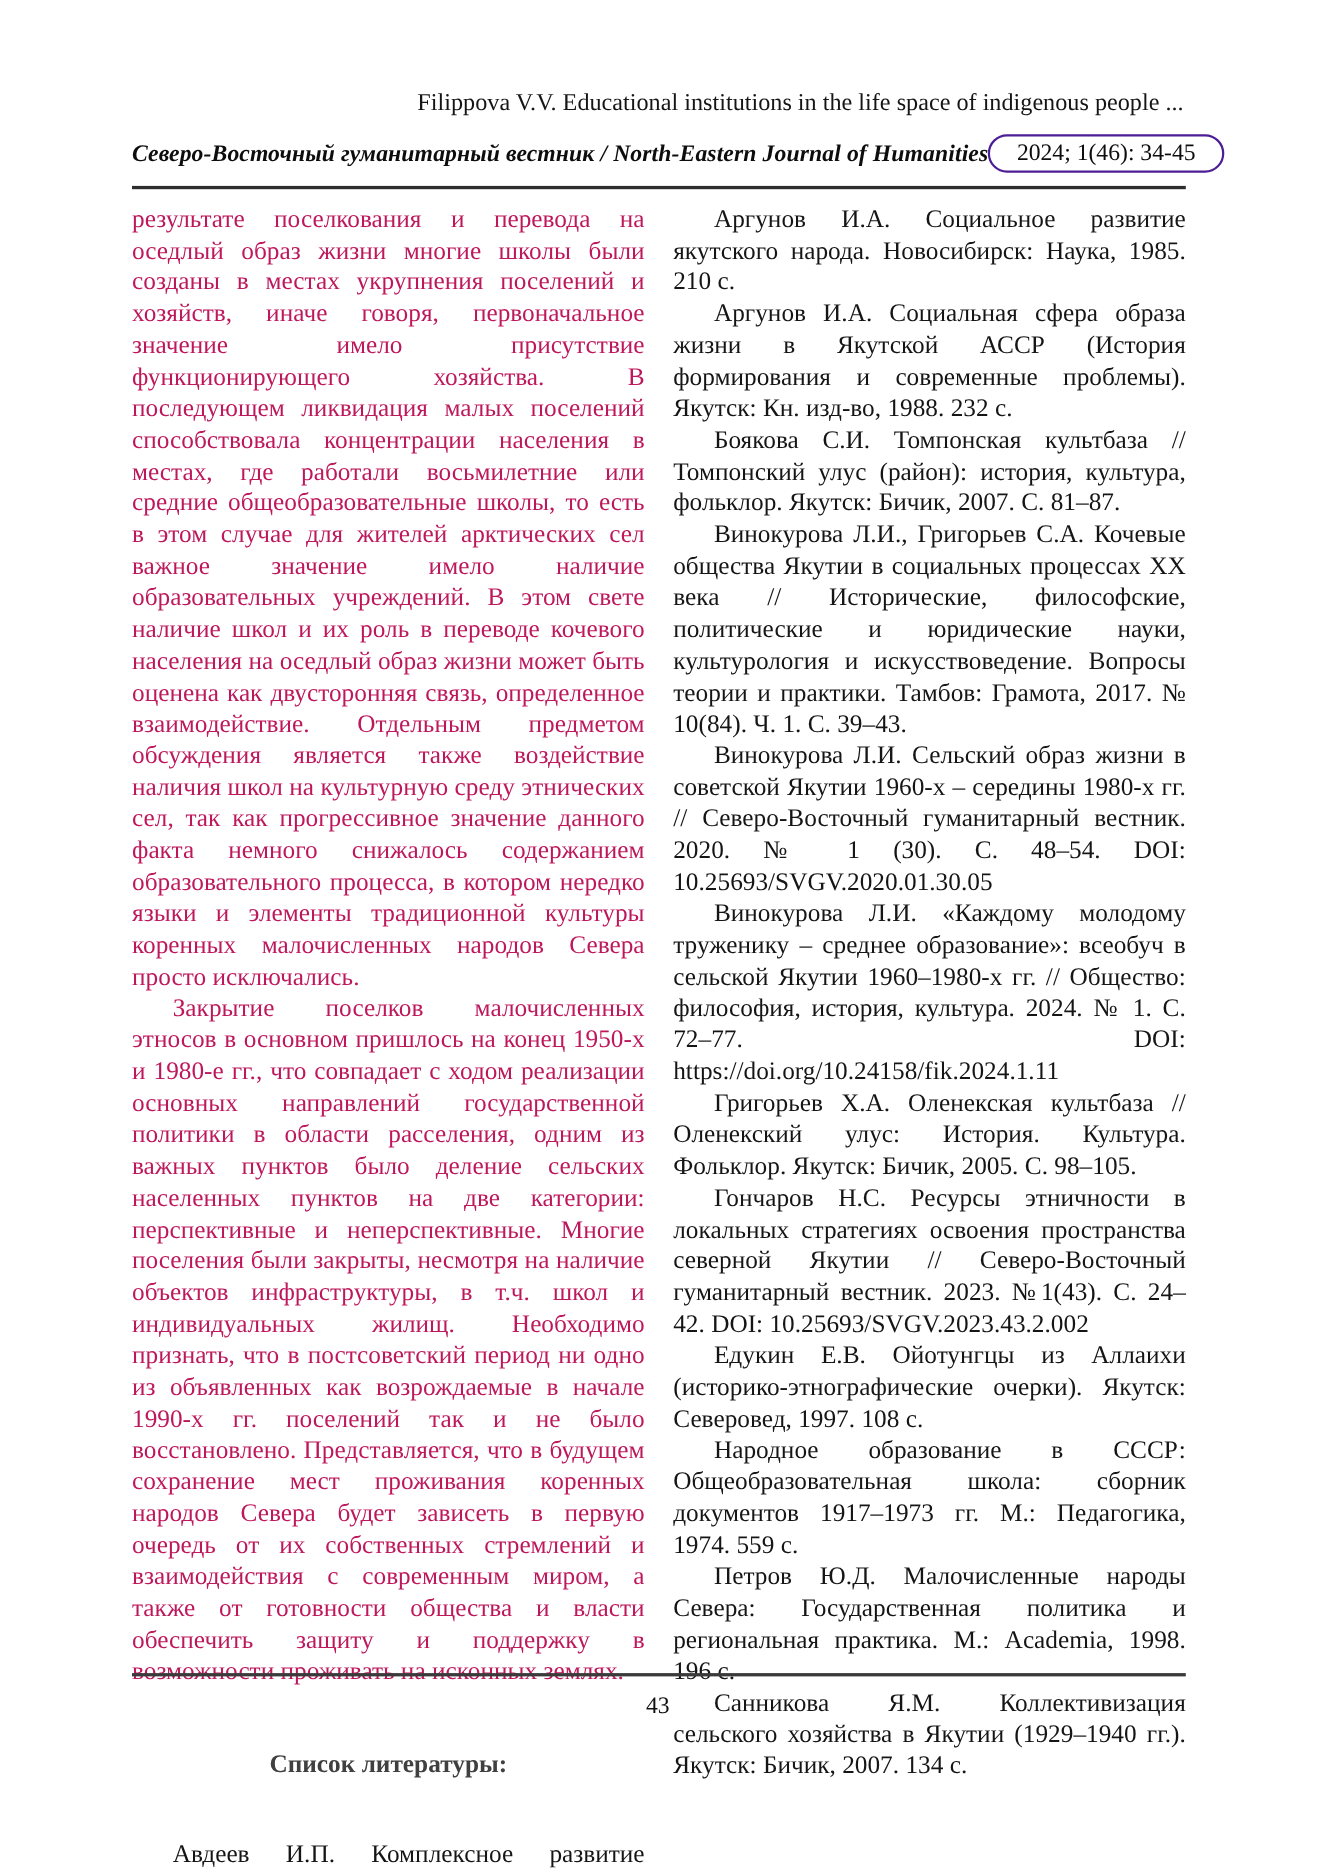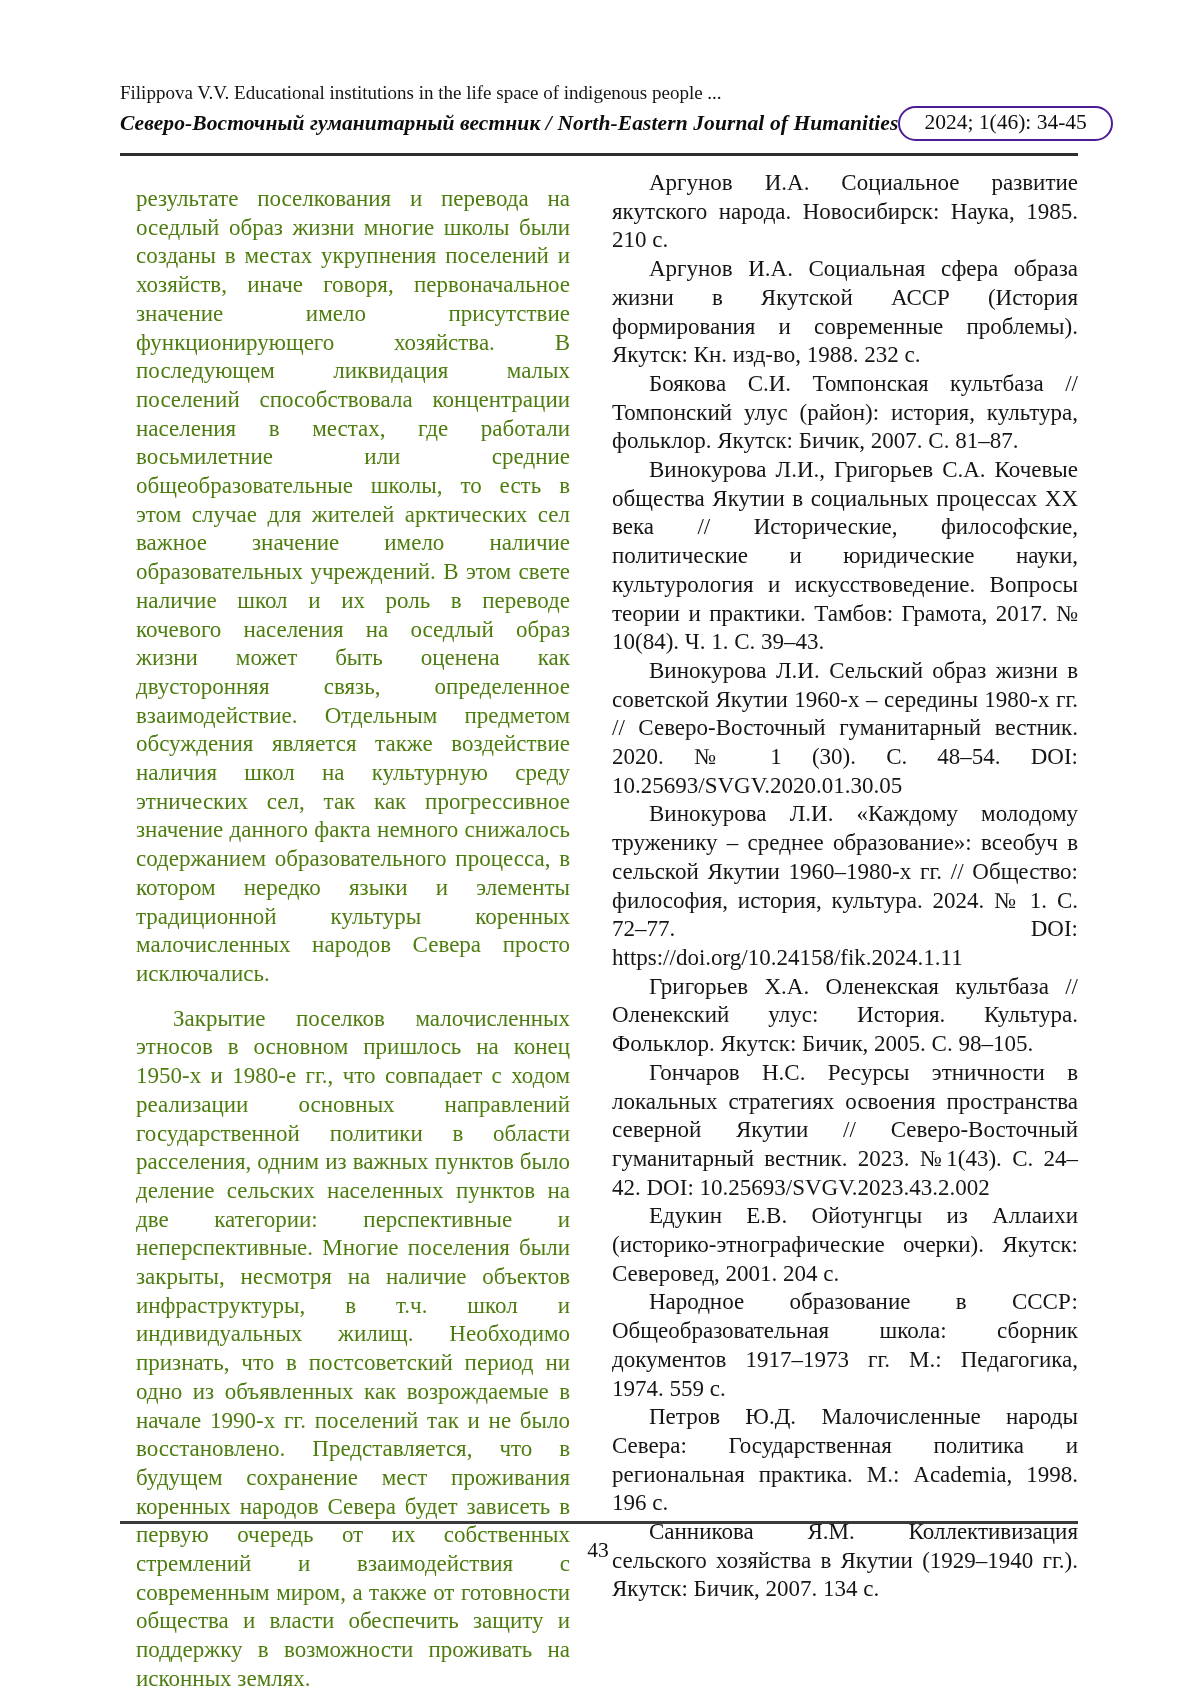--- a/index.html
+++ b/index.html
@@ -13,26 +13,28 @@
     height: 1698px;
     background: #ffffff;
     color: #111111;
     font-family: "Liberation Serif", "DejaVu Serif", serif;
     box-sizing: border-box;
     padding: 80px 122px 0 120px;
     overflow: hidden;
   }
   
   .running-head {
-    font-size: 19px;
+    text-align: right;
+    font-size: 22px;
     line-height: 26px;
     color: #151515;
     padding-right: 2px;
   }
   .journal-row {
+    margin-top: 16px;
     display: flex;
     align-items: center;
     justify-content: space-between;
   }
   .journal-title {
     font-weight: bold;
     font-style: italic;
     font-size: 21.5px;
     letter-spacing: 0.1px;
     color: #0d0d0d;
@@ -56,25 +58,25 @@
   .columns {
     margin-top: 13px;
     display: flex;
     gap: 26px;
   }
   .col {
     flex: 1 1 0;
     min-width: 0;
   }
   .body-text p {
-    margin: 16px;
+    margin: 0;
     font-size: 23px;
     line-height: 28.7px;
     text-align: justify;
-    color: #4d7c0f;
+    color: #be185d;
   }
   .body-text p.indent { text-indent: 37px; }
   .body-text p.no-indent { text-indent: 0; }
   .refs-heading {
     margin: 56px 0 54px 0;
     text-align: center;
     font-weight: bold;
     font-size: 23px;
     line-height: 28px;
     color: #404040;
@@ -138,21 +140,21 @@
     <div class="col">
       <div class="ref-list">
         <p>Аргунов И.А. Социальное развитие якутского народа. Новосибирск: Наука, 1985. 210 с.</p>
         <p>Аргунов И.А. Социальная сфера образа жизни в Якутской АССР (История формирования и современные проблемы). Якутск: Кн. изд-во, 1988. 232 с.</p>
         <p>Боякова С.И. Томпонская культбаза // Томпонский улус (район): история, культура, фольклор. Якутск: Бичик, 2007. С. 81–87.</p>
         <p>Винокурова Л.И., Григорьев С.А. Кочевые общества Якутии в социальных процессах XX века // Исторические, философские, политические и юридические науки, культурология и искусствоведение. Вопросы теории и практики. Тамбов: Грамота, 2017. № 10(84). Ч. 1. С. 39–43.</p>
         <p>Винокурова Л.И. Сельский образ жизни в советской Якутии 1960-х – середины 1980-х гг. // Северо-Восточный гуманитарный вестник. 2020. № 1 (30). С. 48–54.  DOI: 10.25693/SVGV.2020.01.30.05</p>
         <p>Винокурова Л.И. «Каждому молодому труженику – среднее образование»: всеобуч в сельской Якутии 1960–1980-х гг. // Общество: философия, история, культура. 2024. № 1. С. 72–77. DOI: https://doi.org/10.24158/fik.2024.1.11</p>
         <p>Григорьев Х.А. Оленекская культбаза // Оленекский улус: История. Культура. Фольклор. Якутск: Бичик, 2005. С. 98–105.</p>
         <p>Гончаров Н.С. Ресурсы этничности в локальных стратегиях освоения пространства северной Якутии // Северо-Восточный гуманитарный вестник. 2023. №1(43). С. 24–42. DOI: 10.25693/SVGV.2023.43.2.002</p>
-        <p>Едукин Е.В. Ойотунгцы из Аллаихи (историко-этнографические очерки). Якутск: Северовед, 2001. 204 с.</p>
+        <p>Едукин Е.В. Ойотунгцы из Аллаихи (историко-этнографические очерки). Якутск: Северовед, 1997. 108 с.</p>
         <p>Народное образование в СССР: Общеобразовательная школа: сборник документов 1917–1973 гг. М.: Педагогика, 1974. 559 с.</p>
         <p>Петров Ю.Д. Малочисленные народы Севера: Государственная политика и региональная практика. М.: Academia, 1998. 196 с.</p>
         <p>Санникова Я.М. Коллективизация сельского хозяйства в Якутии (1929–1940 гг.). Якутск: Бичик, 2007. 134 с.</p>
 
       </div>
     </div>
 
   </div>
 
   <div class="footer">

